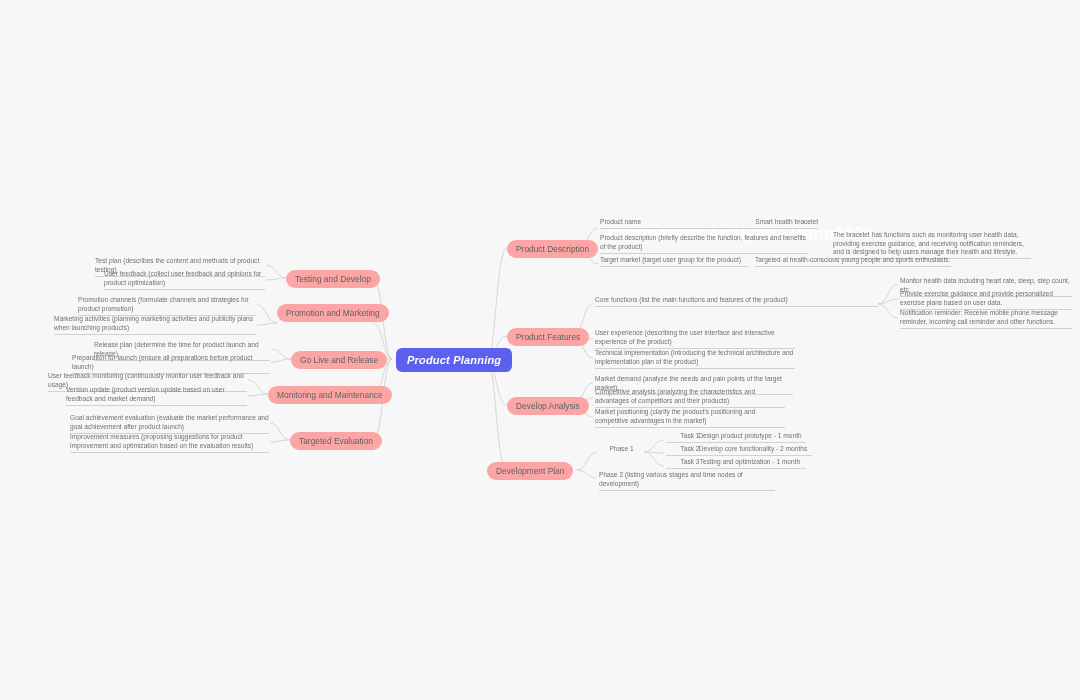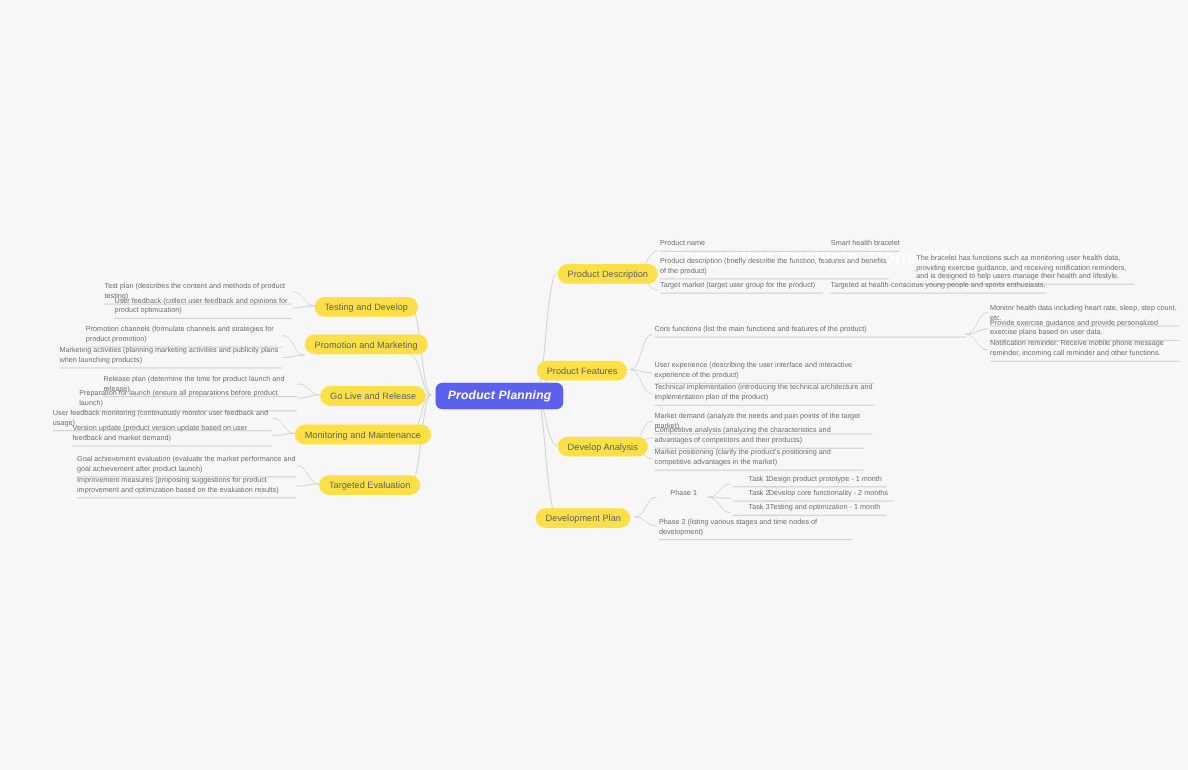--- a/index.html
+++ b/index.html
@@ -22,21 +22,21 @@
     font-size:11px;
     font-weight:bold;
     letter-spacing:.2px;
     padding:6px 11px;
     white-space:nowrap;
     line-height:12px;
   }
 
   
   .cat{
-    background:#fde047;
+    background:#fca5a5;
     color:#5e6265;
     border-radius:9px;
     font-size:8.4px;
     padding:4px 9px;
     white-space:nowrap;
     line-height:10px;
   }
 
   
   .leaf{
@@ -153,21 +153,21 @@
   <div class="node" style="left:833px;top:231px;width:198px;">
     <div class="leaf">The bracelet has functions such as monitoring user health data, providing exercise guidance, and receiving notification reminders, and is designed to help users manage their health and lifestyle.</div>
   </div>
   <div class="node" style="left:600px;top:256px;width:148px;">
     <div class="leaf">Target market (target user group for the product)</div>
   </div>
   <div class="node" style="left:755px;top:256px;width:196px;">
     <div class="leaf">Targeted at health-conscious young people and sports enthusiasts.</div>
   </div>
 
-  <div class="node cat" style="left:488px;top:328px;text-align:right;">
+  <div class="node cat" style="left:507px;top:328px;text-align:right;">
     <span>Product Features</span>
   </div>
   <div class="node" style="left:595px;top:296px;width:283px;">
     <div class="leaf">Core functions (list the main functions and features of the product)</div>
   </div>
   <div class="node" style="left:900px;top:277px;width:172px;">
     <div class="leaf">Monitor health data including heart rate, sleep, step count, etc.</div>
   </div>
   <div class="node" style="left:900px;top:290px;width:172px;">
     <div class="leaf">Provide exercise guidance and provide personalized exercise plans based on user data.</div>

